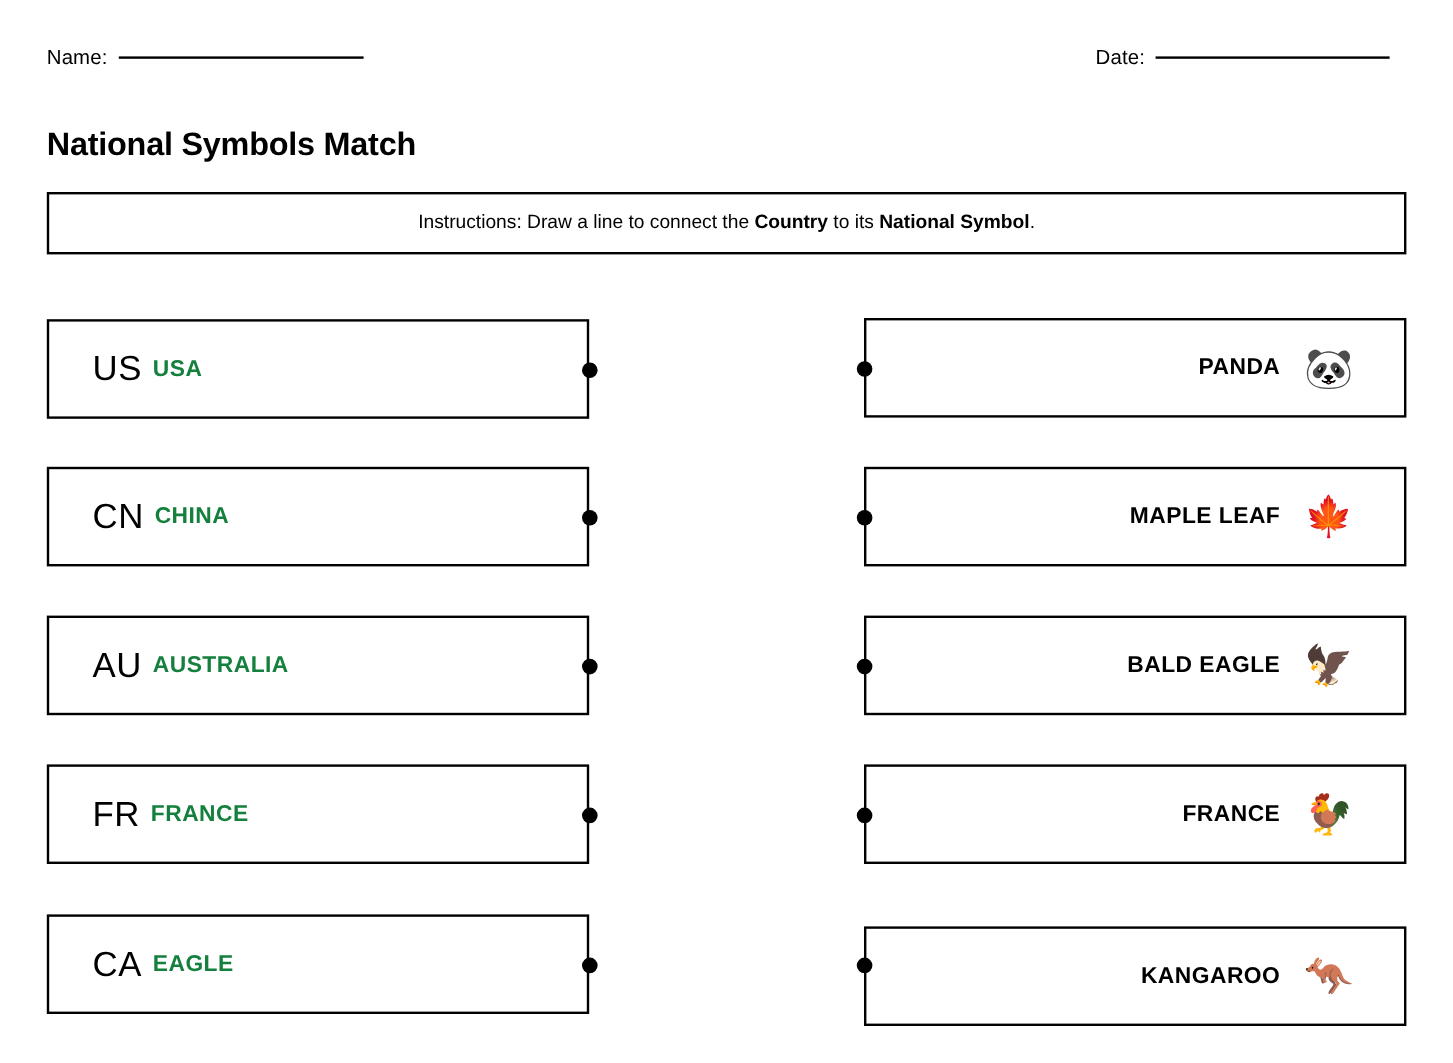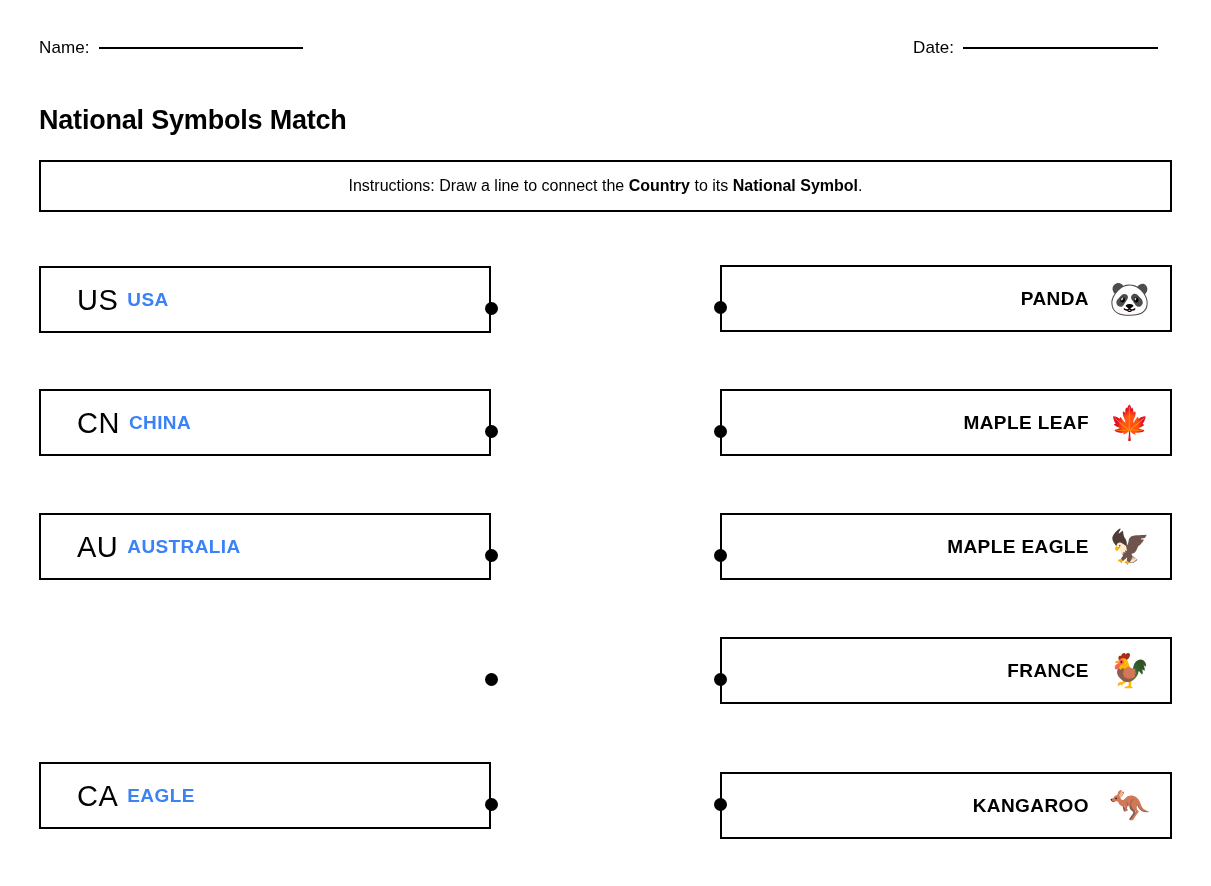--- a/index.html
+++ b/index.html
@@ -88,52 +88,52 @@
     top: 0;
     left: 0;
     width: 1211px;
     height: 886px;
   }
 
   .card {
     position: absolute;
     border: 2.5px solid #000;
     box-sizing: border-box;
-    height: 67px;
+    height: 83px;
     background: #fff;
     display: flex;
     align-items: center;
   }
   .card-left {
     left: 39px;
     width: 452px;
     justify-content: flex-start;
     padding-left: 36px;
   }
   .card-right {
     left: 720px;
     width: 452px;
     justify-content: flex-end;
-    padding-right: 20px;
+    padding-right: 42px;
   }
 
   .country-code {
     font-size: 29px;
     font-weight: 300;
     letter-spacing: 0.5px;
     line-height: 30px;
     color: #000;
   }
   .country-name {
     font-size: 19px;
     font-weight: bold;
     letter-spacing: 0.4px;
     line-height: 30px;
     margin-left: 9px;
-    color: #3b82f6;
+    color: #15803d;
   }
 
   .symbol-name {
     font-size: 19px;
     font-weight: bold;
     letter-spacing: 0.4px;
     line-height: 30px;
     color: #000;
   }
   .symbol-emoji {
@@ -183,35 +183,39 @@
     <span class="country-name">USA</span>
   </div>
   <div class="card card-left" style="top:389px">
     <span class="country-code">CN</span>
     <span class="country-name">CHINA</span>
   </div>
   <div class="card card-left" style="top:513px">
     <span class="country-code">AU</span>
     <span class="country-name">AUSTRALIA</span>
   </div>
+  <div class="card card-left" style="top:637px">
+    <span class="country-code">FR</span>
+    <span class="country-name">FRANCE</span>
+  </div>
   <div class="card card-left" style="top:762px">
     <span class="country-code">CA</span>
     <span class="country-name">EAGLE</span>
   </div>
 
   <div class="card card-right" style="top:265px">
     <span class="symbol-name">PANDA</span>
     <span class="symbol-emoji">🐼</span>
   </div>
   <div class="card card-right" style="top:389px">
     <span class="symbol-name">MAPLE LEAF</span>
     <span class="symbol-emoji">🍁</span>
   </div>
   <div class="card card-right" style="top:513px">
-    <span class="symbol-name">MAPLE EAGLE</span>
+    <span class="symbol-name">BALD EAGLE</span>
     <span class="symbol-emoji">🦅</span>
   </div>
   <div class="card card-right" style="top:637px">
     <span class="symbol-name">FRANCE</span>
     <span class="symbol-emoji">🐓</span>
   </div>
   <div class="card card-right" style="top:772px">
     <span class="symbol-name">KANGAROO</span>
     <span class="symbol-emoji">🦘</span>
   </div>

